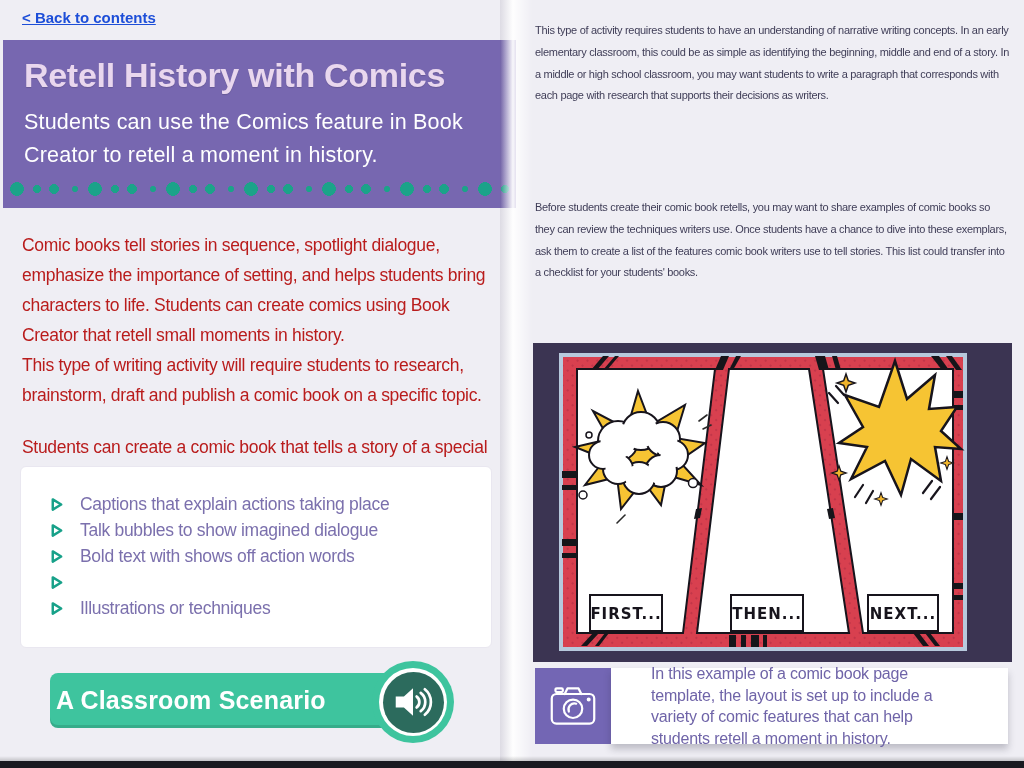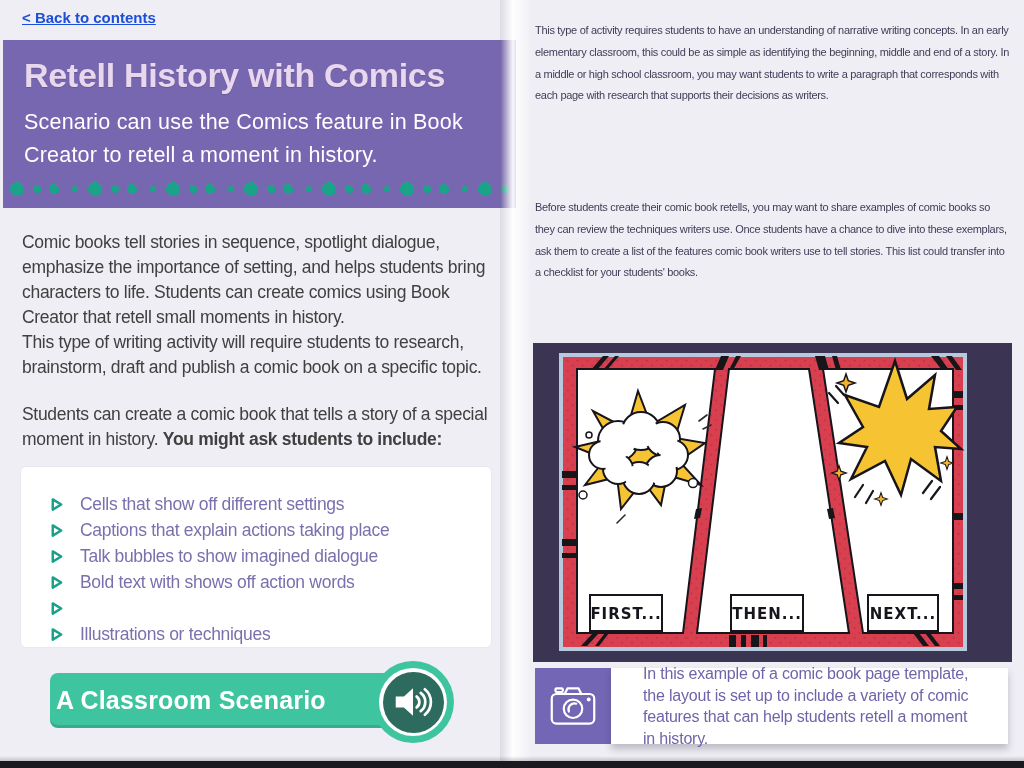--- a/index.html
+++ b/index.html
@@ -34,21 +34,21 @@
     position:absolute;left:4px;right:6px;bottom:11px;height:16px;
     background-image:
       radial-gradient(circle 7px at 10px 8px, #1ba389 96%, transparent 100%),
       radial-gradient(circle 4px at 30px 8px, #1ba389 96%, transparent 100%),
       radial-gradient(circle 5px at 47px 8px, #1ba389 96%, transparent 100%),
       radial-gradient(circle 3px at 68px 8px, #1ba389 96%, transparent 100%);
     background-size:78px 16px;background-repeat:repeat-x;
   }
   .copy{
     position:absolute;left:22px;top:230px;width:484px;
-    font-size:17.5px;line-height:25px;letter-spacing:-0.3px;color:#404040;
+    font-size:17.5px;line-height:30px;letter-spacing:-0.3px;color:#b91c1c;
   }
   .copy p{margin:0;}
   .copy .gap{height:22px;}
   .copy b{font-weight:bold;}
   .list-box{
     position:absolute;left:20px;top:466px;width:472px;height:182px;
     background:#ffffff;border-radius:6px;border:1px solid #e9e7f0;
     box-sizing:border-box;
   }
   .list-box ul{list-style:none;margin:24px 0 0 28px;padding:0;}
@@ -97,58 +97,52 @@
   .caption-tile{
     position:absolute;left:535px;top:668px;width:76px;height:76px;
     background:#7366b4;display:flex;align-items:center;justify-content:center;
   }
   .caption-box{
     position:absolute;left:611px;top:668px;width:397px;height:76px;
     background:#ffffff;box-shadow:0 5px 7px rgba(40,40,60,0.25);
     display:flex;align-items:center;box-sizing:border-box;padding:6px 18px 6px 24px;
   }
   .caption-text{
-    font-size:16px;line-height:21.5px;letter-spacing:-0.2px;color:#6f64a8;margin:8px;
+    font-size:16px;line-height:21.5px;letter-spacing:-0.2px;color:#6f64a8;margin:16px;
   }
   .bottom-bar{
     position:absolute;left:0;top:761px;width:1024px;height:7px;background:#191920;
   }
   .page-edge{
     position:absolute;left:0;top:756px;width:1024px;height:5px;
     background:linear-gradient(180deg, rgba(0,0,0,0) , rgba(0,0,0,0.18));
   }
 </style>
 </head>
 <body>
 
 <div class="stage">
 
   <a class="back-link">&lt; Back to contents</a>
 
   <div class="hero">
     <h1 class="hero-title">Retell History with Comics</h1>
-    <p class="hero-sub">Scenario can use the Comics feature in Book Creator to retell a moment in history.</p>
+    <p class="hero-sub">Students can use the Comics feature in Book Creator to retell a moment in history.</p>
     <div class="hero-dots"></div>
   </div>
 
   <div class="copy">
     <p>Comic books tell stories in sequence, spotlight dialogue, emphasize the importance of setting, and helps students bring characters to life. Students can create comics using Book Creator that retell small moments in history.</p>
     <p>This type of writing activity will require students to research, brainstorm, draft and publish a comic book on a specific topic.</p>
     <div class="gap"></div>
     <p><span>Students can create a comic book that tells a story of a special moment in history. </span><b>You might ask students to include:</b></p>
   </div>
 
   <div class="list-box">
     <ul>
-      <li>
-        <svg class="tri-icon" viewBox="0 0 16 16">
-            <polygon points="4,2.5 13,8 4,13.5" fill="none" stroke="#17a189" stroke-width="2.6" stroke-linejoin="round"></polygon>
-          </svg>
-        <span>Cells that show off different settings</span>
-        </li>
       <li>
         <svg class="tri-icon" viewBox="0 0 16 16">
             <polygon points="4,2.5 13,8 4,13.5" fill="none" stroke="#17a189" stroke-width="2.6" stroke-linejoin="round"></polygon>
           </svg>
         <span>Captions that explain actions taking place</span>
         </li>
       <li>
         <svg class="tri-icon" viewBox="0 0 16 16">
             <polygon points="4,2.5 13,8 4,13.5" fill="none" stroke="#17a189" stroke-width="2.6" stroke-linejoin="round"></polygon>
           </svg>

